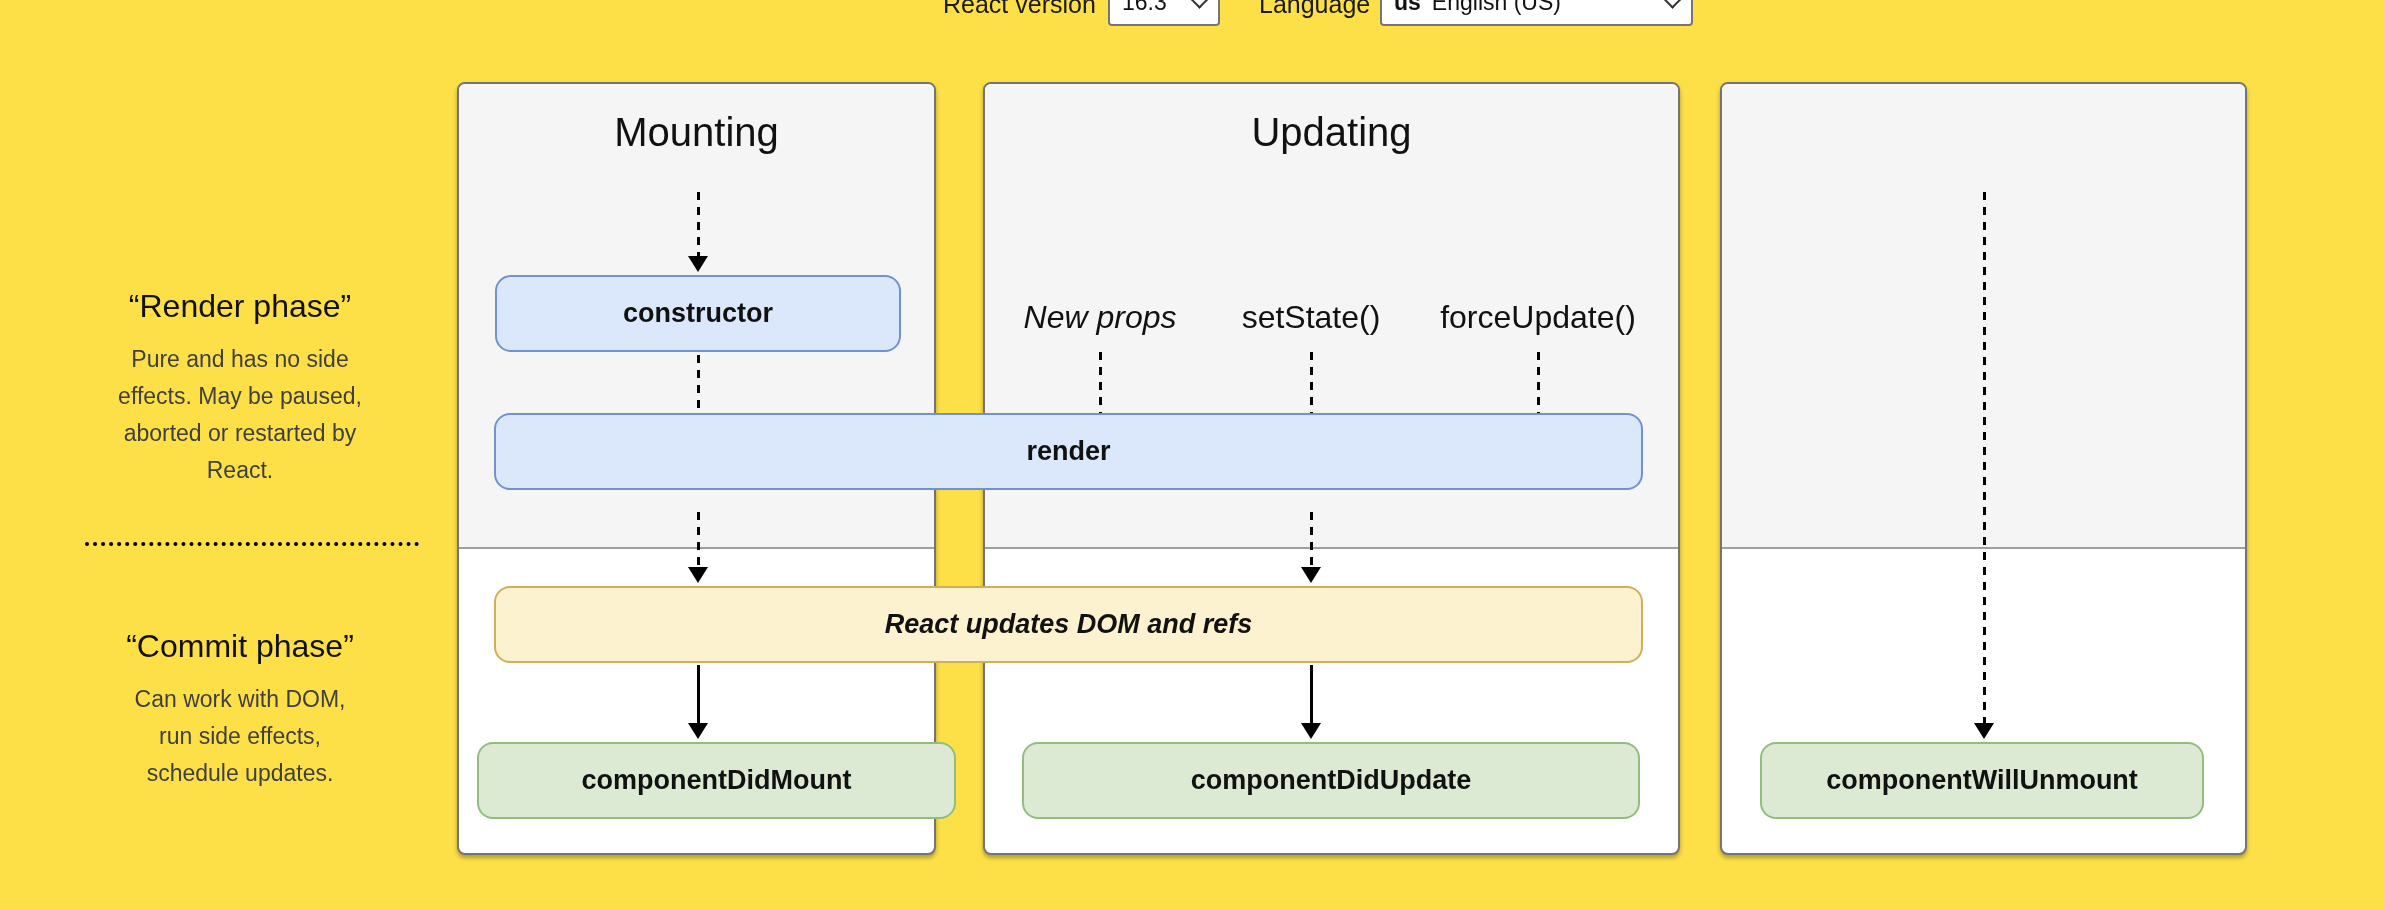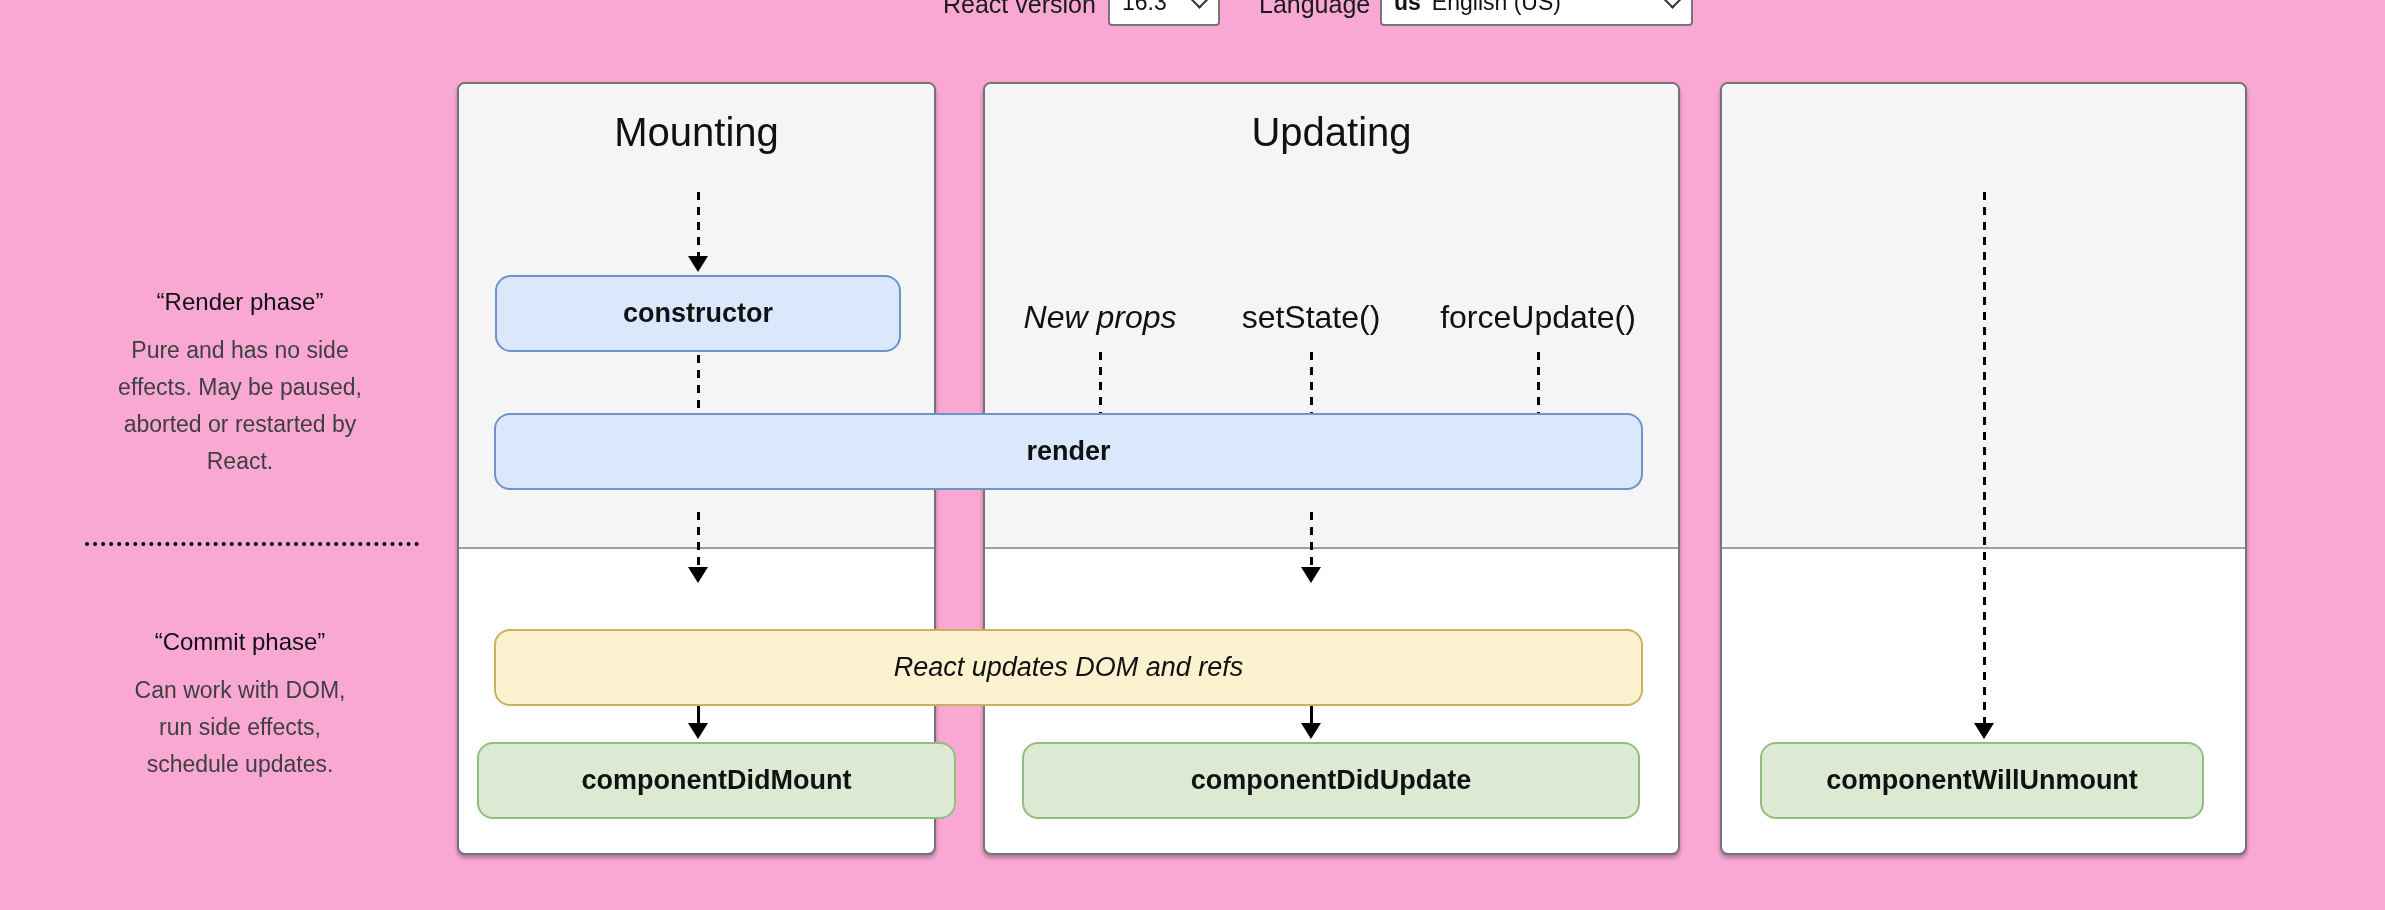--- a/index.html
+++ b/index.html
@@ -1,18 +1,18 @@
 <!DOCTYPE html>
 <html><head>
 <meta charset="utf-8">
 <title>React lifecycle methods diagram</title>
 <style>
   html,body{margin:0;padding:0;background:#fff;}
   .screen{
-    position:relative;width:2385px;height:910px;overflow:hidden;background:#f9a8d4;
+    position:relative;width:2385px;height:910px;overflow:hidden;background:#fde047;
     font-family:"Liberation Sans","DejaVu Sans",sans-serif;color:#111;
   }
 
   
   .ctl-label{position:absolute;top:-20px;height:48px;line-height:48px;font-size:25px;color:#1a1a1a;white-space:nowrap;}
   #lbl-react{left:943px;}
   #lbl-lang{left:1259px;}
   .select{
     position:absolute;top:-22px;height:48px;box-sizing:border-box;background:#fff;
     border:2px solid #757575;border-radius:4px;display:flex;align-items:center;
@@ -23,21 +23,21 @@
   .flag{font-weight:bold;margin-right:2px;}
   .chevron{
     width:11px;height:11px;border-right:2.5px solid #333;border-bottom:2.5px solid #333;
     transform:rotate(45deg);margin-left:auto;margin-top:-5px;flex:none;
   }
 
   
   .side-block{position:absolute;left:60px;width:360px;text-align:center;}
   #side-render{top:288px;}
   #side-commit{top:628px;}
-  .side-title{font-size:24px;color:#111;margin:0 0 14px 0;font-weight:normal;}
+  .side-title{font-size:32px;color:#111;margin:0 0 14px 0;font-weight:normal;}
   .side-desc{font-size:23px;line-height:37px;color:#3f3f3f;margin:16px auto;}
   #side-render .side-desc{max-width:272px;}
   #side-commit .side-desc{max-width:242px;}
   .dotted-divider{position:absolute;left:85px;top:542px;width:334px;height:0;border-top:4px dotted #000;}
 
   
   .column{
     position:absolute;top:82px;height:773px;box-sizing:border-box;background:#fff;
     border:2px solid #747474;border-radius:8px;box-shadow:0 3px 4px rgba(0,0,0,.3);
   }
@@ -55,21 +55,21 @@
   #trig-newprops{left:1100px;font-style:italic;}
   #trig-setstate{left:1311px;}
   #trig-forceupdate{left:1538px;}
 
   
   .box{
     position:absolute;box-sizing:border-box;border-radius:16px;display:flex;
     align-items:center;justify-content:center;font-size:27px;z-index:3;color:#111;
   }
   .box.blue{background:#dbe8fc;border:2px solid #7192cd;font-weight:bold;}
-  .box.amber{background:#fdf2cf;border:2px solid #cfb059;font-style:italic;font-weight:normal;margin-top:43px;}
+  .box.amber{background:#fdf2cf;border:2px solid #cfb059;font-style:italic;font-weight:bold;}
   .box.green{background:#dcead4;border:2px solid #93bd7f;font-weight:bold;}
 
   
   .arrow{position:absolute;width:20px;z-index:2;}
   .arrow .shaft{
     position:absolute;left:50%;margin-left:-1.5px;top:0;bottom:12px;width:3px;
     background:repeating-linear-gradient(to bottom,#000 0 8px,transparent 8px 15px);
   }
   .arrow.solid .shaft{background:#000;}
   .arrow .head{

